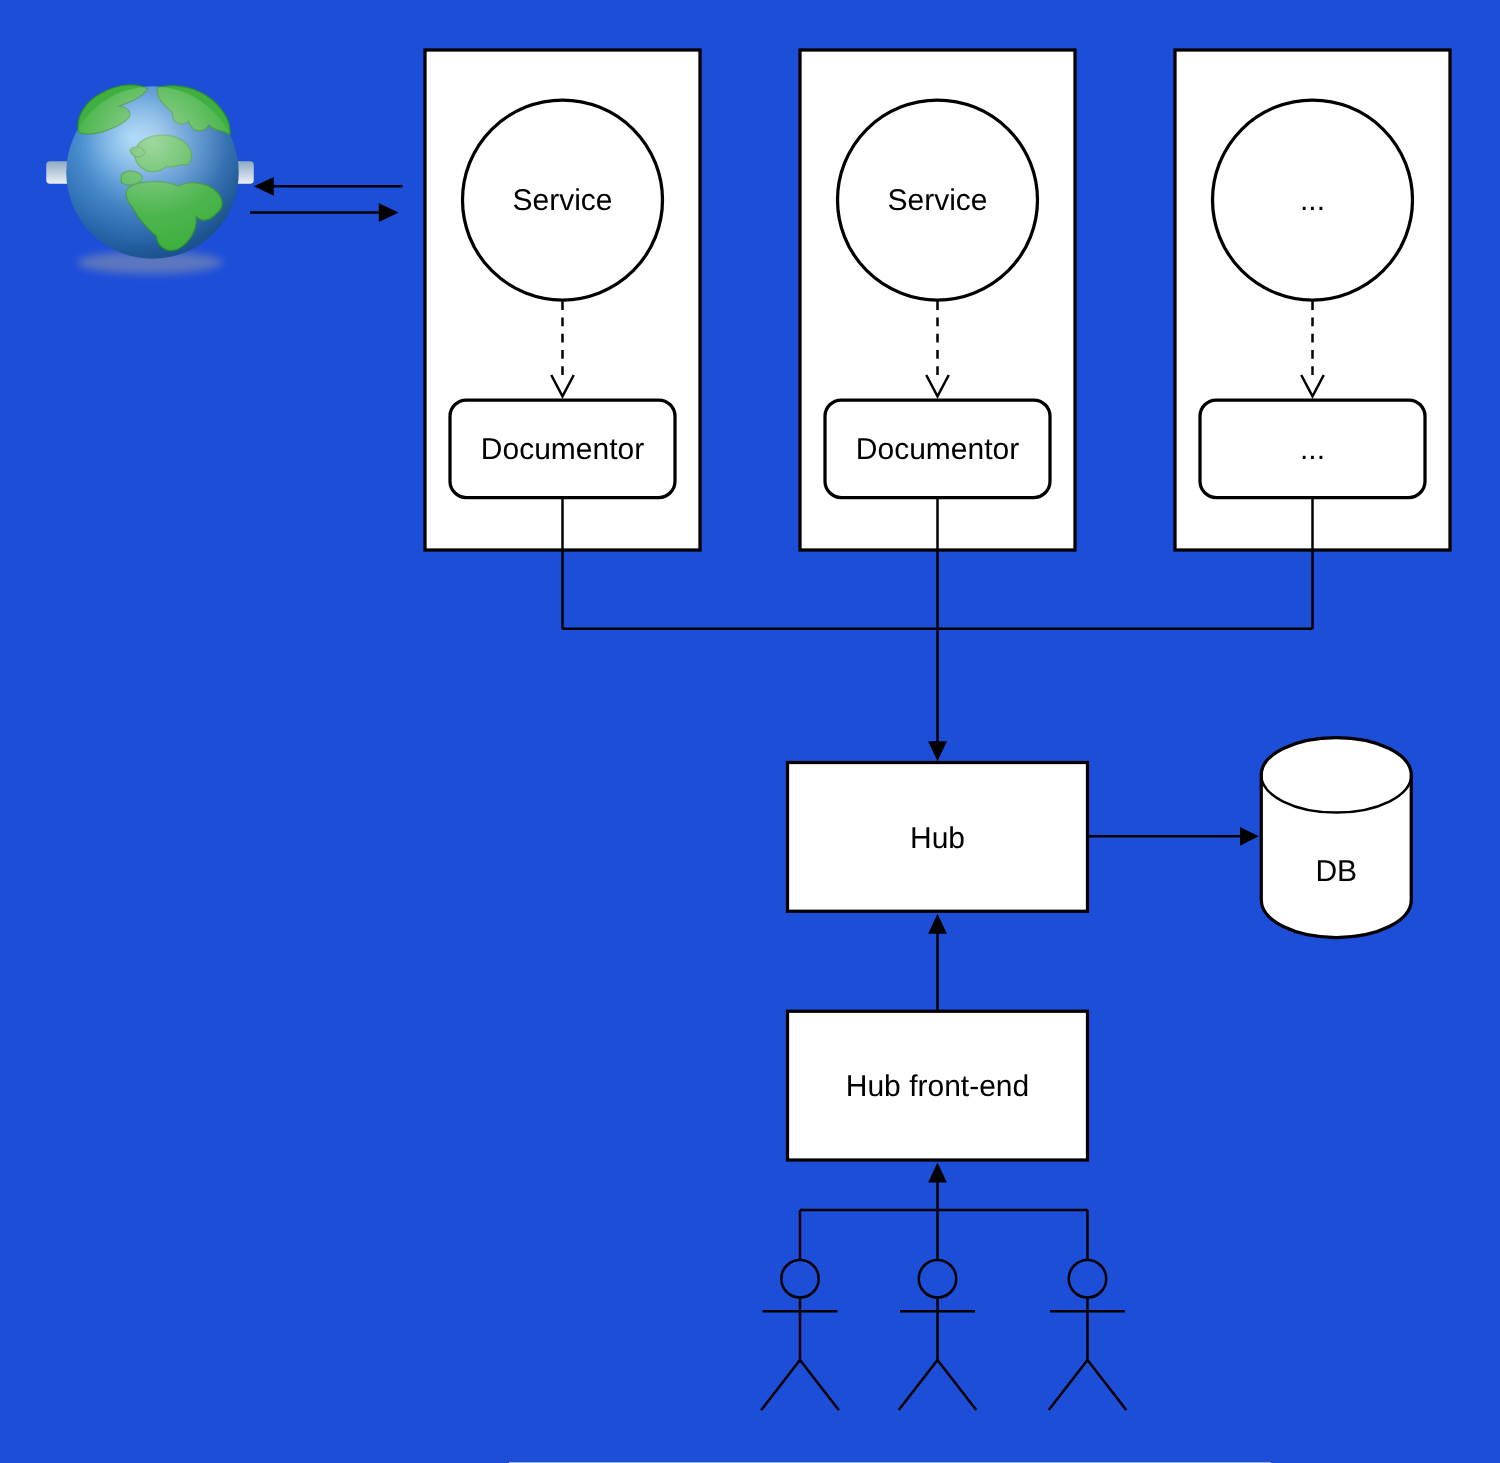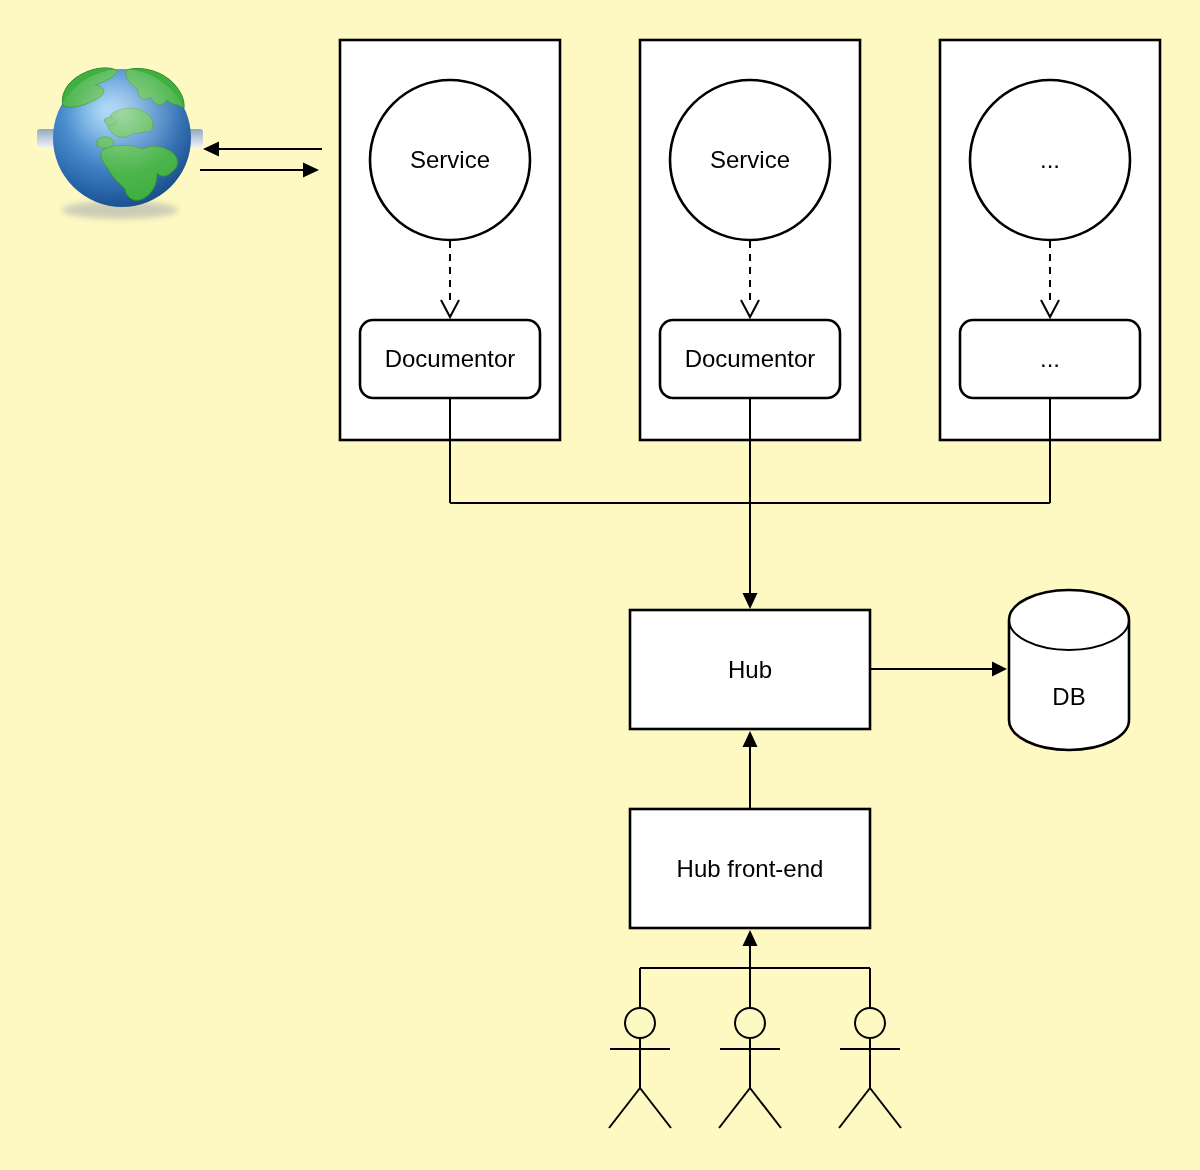--- a/index.html
+++ b/index.html
@@ -1,19 +1,19 @@
 <!DOCTYPE html>
 <html><head>
 <meta charset="utf-8">
 <style>
   html,body { margin:0; padding:0; background:#ffffff; }
   .stage {
     position:relative;
     width:1200px; height:1170px;
-    background:#fef9c3;
+    background:#1d4ed8;
     font-family:"Liberation Sans","DejaVu Sans",sans-serif;
   }
   svg { display:block; }
   text.lbl {
     font-family:"Liberation Sans","DejaVu Sans",sans-serif;
     font-size:24px;
     fill:#000000;
     text-anchor:middle;
   }
   .shape  { fill:#ffffff; stroke:#000000; stroke-width:2.6; }

